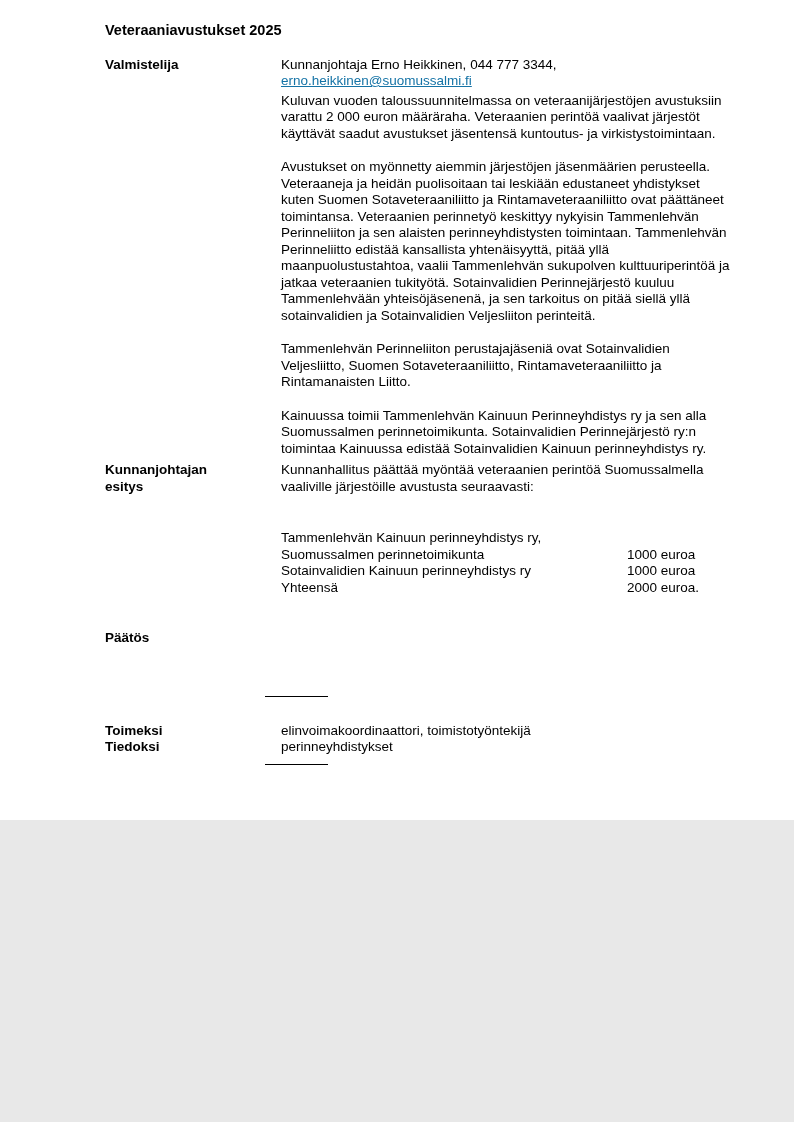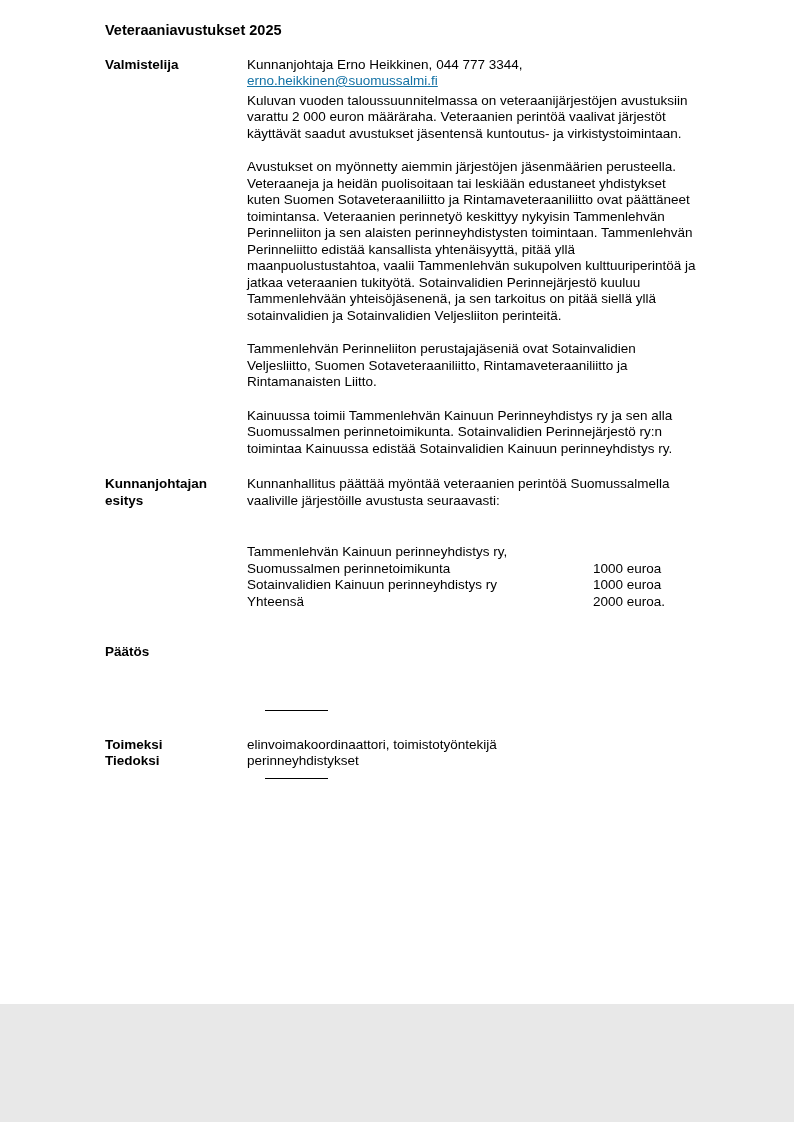--- a/index.html
+++ b/index.html
@@ -1,49 +1,49 @@
 <!DOCTYPE html>
 <html><head>
 <meta charset="utf-8">
 <style>
   * { margin: 0; padding: 0; box-sizing: border-box; }
   html, body { background: #e8e8e8; }
   .page {
     width: 794px;
-    height: 1004px;
+    height: 820px;
     background: #ffffff;
     color: #000000;
     font-family: "Liberation Sans", "DejaVu Sans", sans-serif;
     font-size: 13.5px;
     line-height: 16.5px;
     padding: 22px 40px 0 105px;
     position: relative;
     overflow: hidden;
     margin: 0 auto;
   }
   .pre { white-space: pre; }
   .title {
     font-size: 14.5px;
     font-weight: bold;
     margin-bottom: 18px;
   }
   .caseno { margin-bottom: 17px; }
   .meeting { margin-bottom: 16px; }
-  .row { display: flex; align-items: flex-start; }
+  .row { display: flex; align-items: flex-start; gap: 34px; }
   .label-col {
     width: 142px;
     flex: 0 0 142px;
     font-weight: bold;
     white-space: pre;
   }
   .content-col { width: 520px; flex: 0 0 520px; }
   a.email-link { color: #1573a6; text-decoration: underline; cursor: pointer; }
   .para { margin-top: 17px; }
   .first-para { margin-top: 3px; }
-  .esitys-row { margin-top: 19px; }
+  .esitys-row { margin-top: 5px; }
   .grants { margin-top: 35px; }
   .grant-row { display: flex; }
   .grant-name { width: 346px; flex: 0 0 346px; white-space: pre; }
   .grant-amount { white-space: pre; }
   .paatos-row { margin-top: 34px; }
   .sig-line {
     border-top: 1px solid #000000;
     width: 63px;
     height: 0;
     margin-left: 160px; 

